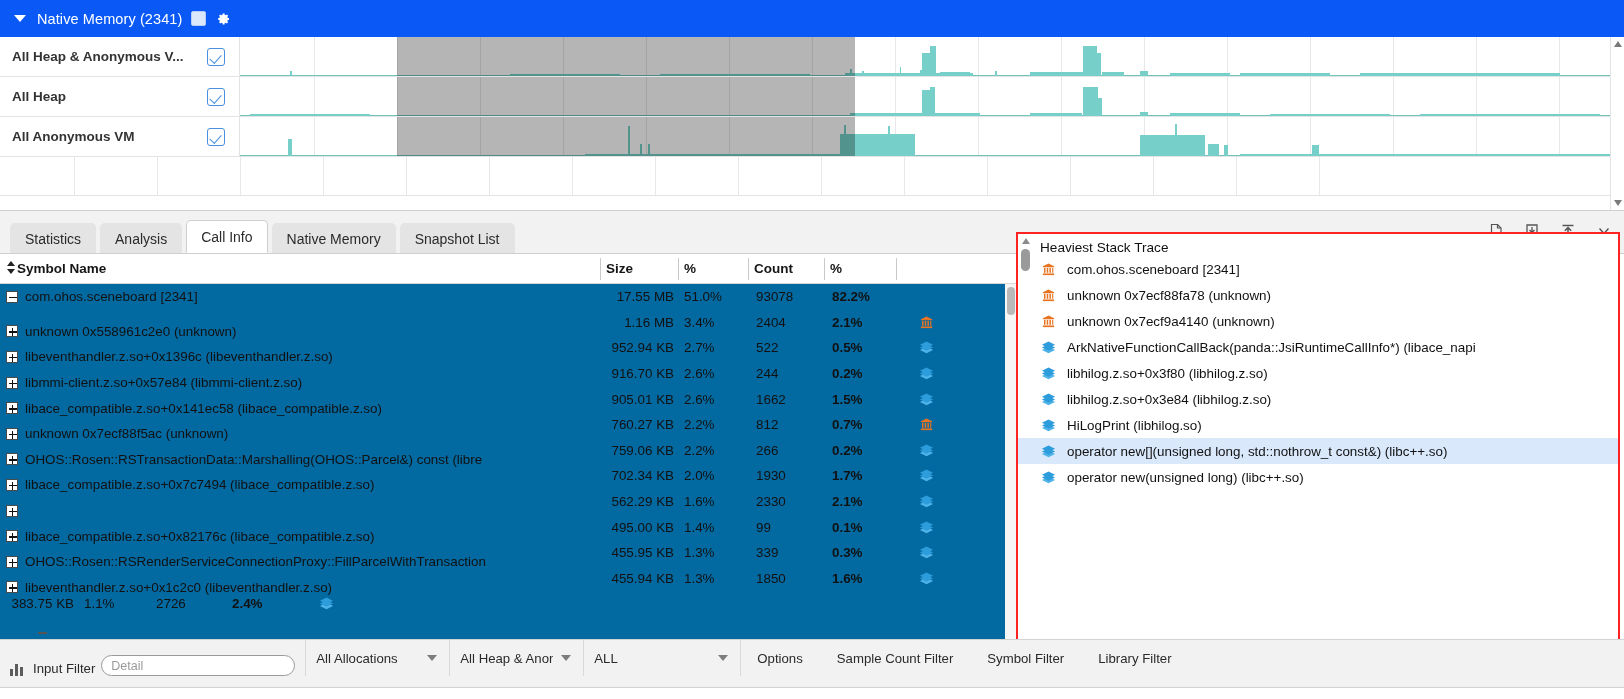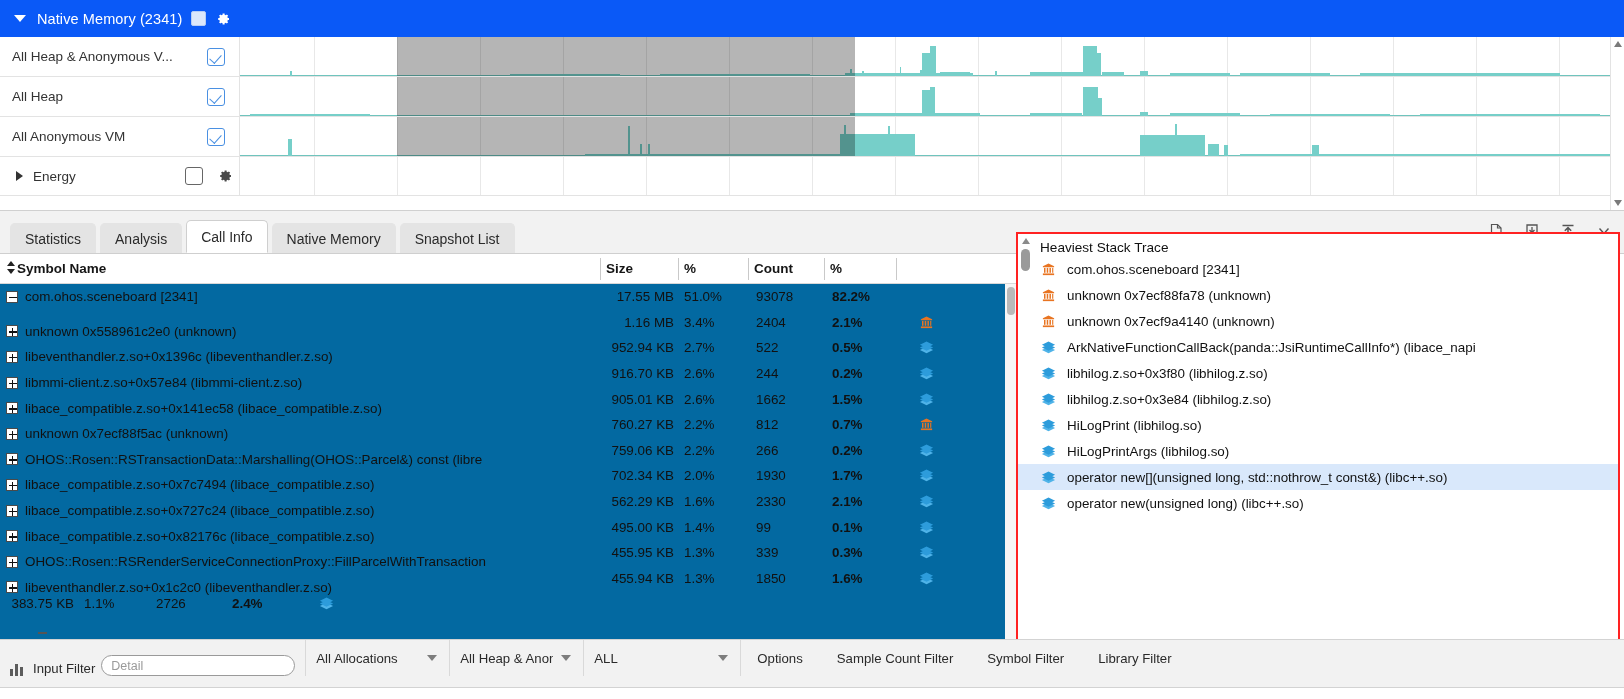--- a/index.html
+++ b/index.html
@@ -28,21 +28,21 @@
   }
   .track-title { font-size:14.5px; font-weight:400; letter-spacing:.1px; }
   .hdr-checkbox {
     width:15px;height:15px;background:#dbe7fb;border:1px solid #b6cdf5;border-radius:2px;
   }
   .gear {
     width:16px;height:16px;position:relative;display:inline-block;
   }
   .gear svg { display:block; }
 
-  .rows { position:absolute; left:0; top:37px; width:1320px; height:173px; }
+  .rows { position:absolute; left:0; top:37px; width:1320px; height:173px;font-weight:bold; }
   .trow {
     position:relative; height:40px; width:1624px;
     border-bottom:1px solid #e3e3e3; display:flex; align-items:center;
   }
   .trow.short { height:39px; }
   .trow-label {
     width:240px; height:100%; display:flex; align-items:center;
     padding-left:12px; border-right:1px solid #e3e3e3; background:#fff;
     font-size:13.5px; color:#333; white-space:nowrap; overflow:hidden;
   }
@@ -371,31 +371,20 @@
           <div class="spark" style="left:935px;width:2px;height:32px"></div>
           <div class="spark" style="left:968px;width:11px;height:12px"></div>
           <div class="spark" style="left:984px;width:4px;height:11px"></div>
           <div class="spark" style="left:1072px;width:7px;height:11px"></div>
           <div class="spark" style="left:1000px;width:370px;height:2px"></div>
           <div class="selection" style="left:157px;width:458px"></div>
         </div>
       </div>
 
       <div class="trow short">
-        <div class="trow-label">
-          <span class="indent-caret"></span>
-          <span class="lbl">Energy</span>
-          <span class="cb unchecked"></span>
-          <span class="gear" style="margin-right:6px">
-            <svg width="16" height="16" viewBox="0 0 16 16">
-                <path fill="#4a4a4a" d="M8 5.2A2.8 2.8 0 1 0 8 10.8 2.8 2.8 0 0 0 8 5.2zm0 4.3a1.5 1.5 0 1 1 0-3 1.5 1.5 0 0 1 0 3z"></path>
-                <path fill="#4a4a4a" d="M14 7h-1.2a4.9 4.9 0 0 0-.5-1.3l.9-.9-1.4-1.4-.9.9A4.9 4.9 0 0 0 9.6 3.8V2.6H7.6v1.2a4.9 4.9 0 0 0-1.3.5l-.9-.9L4 4.8l.9.9a4.9 4.9 0 0 0-.5 1.3H3.2v2h1.2c.1.5.3.9.5 1.3l-.9.9 1.4 1.4.9-.9c.4.2.8.4 1.3.5v1.2h2v-1.2c.5-.1.9-.3 1.3-.5l.9.9 1.4-1.4-.9-.9c.2-.4.4-.8.5-1.3H14V7z"></path>
-              </svg>
-          </span>
-        </div>
         <div class="trow-canvas">
           <div class="vgrid" style="left:74px"></div>
             <div class="vgrid" style="left:157px"></div>
           <div class="vgrid" style="left:240px"></div>
             <div class="vgrid" style="left:323px"></div>
           <div class="vgrid" style="left:406px"></div>
             <div class="vgrid" style="left:489px"></div>
           <div class="vgrid" style="left:572px"></div>
             <div class="vgrid" style="left:655px"></div>
           <div class="vgrid" style="left:738px"></div>
@@ -626,21 +615,20 @@
               <svg width="15" height="15" viewBox="0 0 16 16">
                 <path d="M8 1.6 15 5 8 8.4 1 5z" fill="#2d9cdb"></path>
                 <path d="M8 7.2 15 10.6 8 14 1 10.6z" fill="#4fb3e8"></path>
                 <path d="M8 4.6 15 8 8 11.4 1 8z" fill="#2d9cdb"></path>
               </svg>
             </div>
           </div>
           <div class="trw">
             <div class="cell name ind1">
               <span class="expander plus"></span>
-              <span class="nametxt">libace_compatible.z.so+0x727c24 (libace_compatible.z.so)</span>
             </div>
             <div class="cell size">562.29 KB</div>
             <div class="cell sizep">1.6%</div>
             <div class="cell cnt">2330</div>
             <div class="cell cntp">2.1%</div>
             <div class="cell flag">
               <svg width="15" height="15" viewBox="0 0 16 16">
                 <path d="M8 1.6 15 5 8 8.4 1 5z" fill="#2d9cdb"></path>
                 <path d="M8 7.2 15 10.6 8 14 1 10.6z" fill="#4fb3e8"></path>
                 <path d="M8 4.6 15 8 8 11.4 1 8z" fill="#2d9cdb"></path>
@@ -797,30 +785,20 @@
             <div class="stackrow">
               <span class="ico">
                 <svg width="15" height="15" viewBox="0 0 16 16">
                   <path d="M8 1.6 15 5 8 8.4 1 5z" fill="#2d9cdb"></path>
                   <path d="M8 7.2 15 10.6 8 14 1 10.6z" fill="#4fb3e8"></path>
                   <path d="M8 4.6 15 8 8 11.4 1 8z" fill="#2d9cdb"></path>
                 </svg>
               </span>
               <span>HiLogPrint (libhilog.so)</span>
             </div>
-            <div class="stackrow">
-              <span class="ico">
-                <svg width="15" height="15" viewBox="0 0 16 16">
-                  <path d="M8 1.6 15 5 8 8.4 1 5z" fill="#2d9cdb"></path>
-                  <path d="M8 7.2 15 10.6 8 14 1 10.6z" fill="#4fb3e8"></path>
-                  <path d="M8 4.6 15 8 8 11.4 1 8z" fill="#2d9cdb"></path>
-                </svg>
-              </span>
-              <span>HiLogPrintArgs (libhilog.so)</span>
-            </div>
             <div class="stackrow sel">
               <span class="ico">
                 <svg width="15" height="15" viewBox="0 0 16 16">
                   <path d="M8 1.6 15 5 8 8.4 1 5z" fill="#2d9cdb"></path>
                   <path d="M8 7.2 15 10.6 8 14 1 10.6z" fill="#4fb3e8"></path>
                   <path d="M8 4.6 15 8 8 11.4 1 8z" fill="#2d9cdb"></path>
                 </svg>
               </span>
               <span>operator new[](unsigned long, std::nothrow_t const&amp;) (libc++.so)</span>
             </div>

